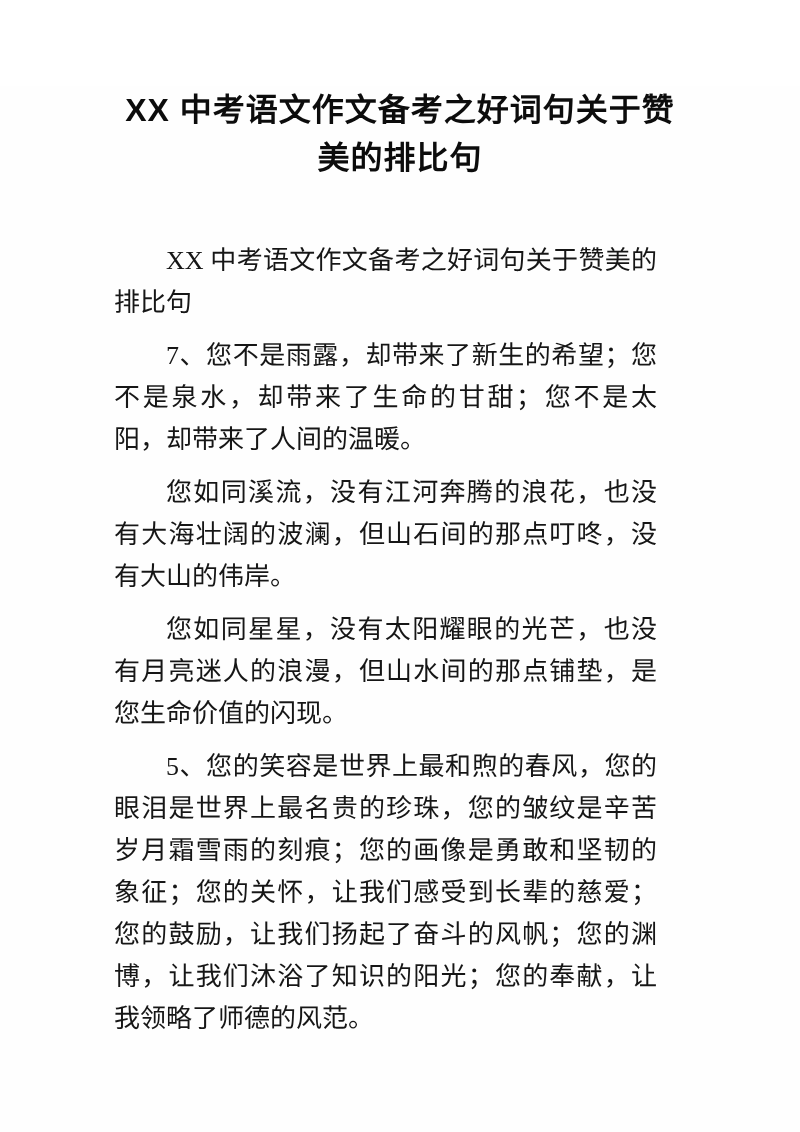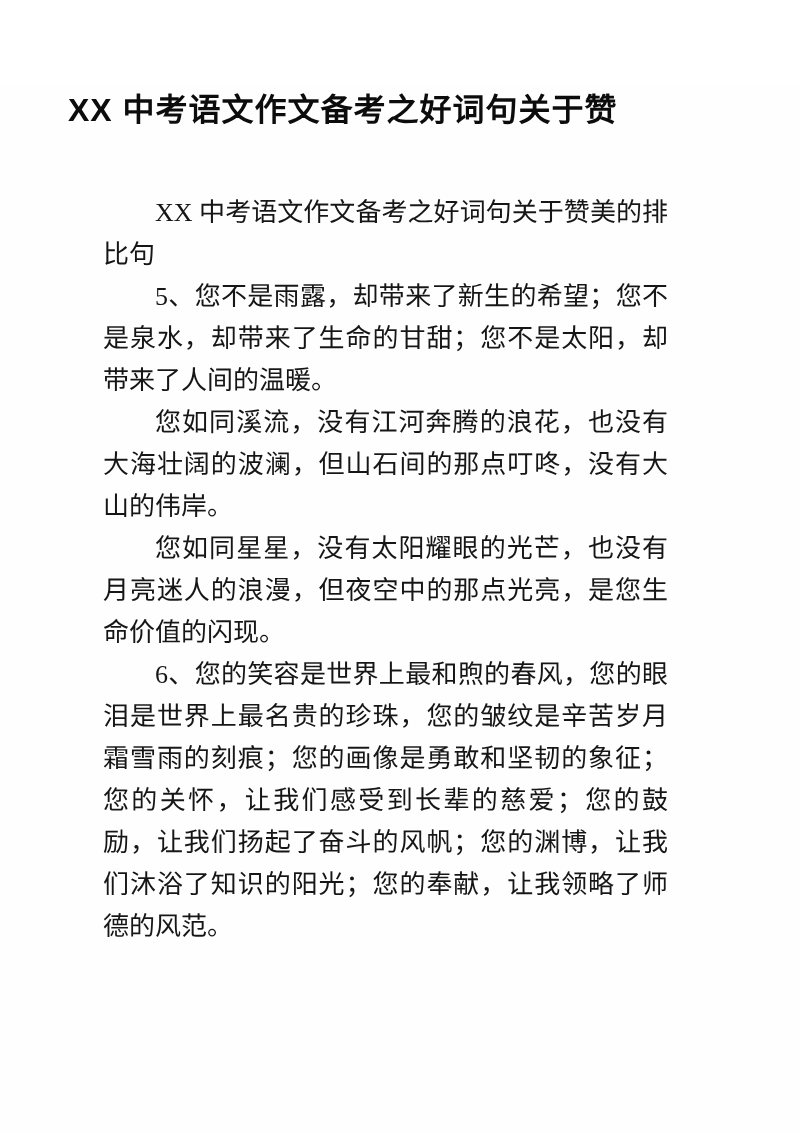--- a/index.html
+++ b/index.html
@@ -14,20 +14,21 @@
   }
   .page {
     position: relative;
     width: 800px;
     height: 1132px;
     background: #fefefe;
     box-sizing: border-box;
   }
   .doc-title {
     margin: 86px 68px 0 68px;
+    text-align: center;
     font-family: "Liberation Sans", "DejaVu Sans", sans-serif;
     font-weight: 700;
     font-size: 32px;
     line-height: 48px;
     color: #0c0c0c;
     letter-spacing: 1px;
   }
   .doc-title .title-line {
     display: block;
   }
@@ -35,36 +36,37 @@
     margin: 58px 132px 0 103px;
     width: 565px;
     font-family: "Liberation Serif", "DejaVu Serif", serif;
     font-size: 26px;
     line-height: 42px;
     color: #161616;
     text-align: justify;
     text-justify: inter-ideograph;
   }
   .doc-body p {
-    margin: 0;
+    margin: 11px;
     padding: 0;
     text-indent: 2em;
     word-break: break-all;
   }
 </style>
 </head>
 <body>
 
 <div class="page">
 
   <h1 class="doc-title">
     <span class="title-line">XX 中考语文作文备考之好词句关于赞</span>
+    <span class="title-line">美的排比句</span>
   </h1>
 
   <div class="doc-body">
     <p>XX 中考语文作文备考之好词句关于赞美的排比句</p>
-    <p>5、您不是雨露，却带来了新生的希望；您不是泉水，却带来了生命的甘甜；您不是太阳，却带来了人间的温暖。</p>
+    <p>7、您不是雨露，却带来了新生的希望；您不是泉水，却带来了生命的甘甜；您不是太阳，却带来了人间的温暖。</p>
     <p>您如同溪流，没有江河奔腾的浪花，也没有大海壮阔的波澜，但山石间的那点叮咚，没有大山的伟岸。</p>
-    <p>您如同星星，没有太阳耀眼的光芒，也没有月亮迷人的浪漫，但夜空中的那点光亮，是您生命价值的闪现。</p>
-    <p>6、您的笑容是世界上最和煦的春风，您的眼泪是世界上最名贵的珍珠，您的皱纹是辛苦岁月霜雪雨的刻痕；您的画像是勇敢和坚韧的象征；您的关怀，让我们感受到长辈的慈爱；您的鼓励，让我们扬起了奋斗的风帆；您的渊博，让我们沐浴了知识的阳光；您的奉献，让我领略了师德的风范。</p>
+    <p>您如同星星，没有太阳耀眼的光芒，也没有月亮迷人的浪漫，但山水间的那点铺垫，是您生命价值的闪现。</p>
+    <p>5、您的笑容是世界上最和煦的春风，您的眼泪是世界上最名贵的珍珠，您的皱纹是辛苦岁月霜雪雨的刻痕；您的画像是勇敢和坚韧的象征；您的关怀，让我们感受到长辈的慈爱；您的鼓励，让我们扬起了奋斗的风帆；您的渊博，让我们沐浴了知识的阳光；您的奉献，让我领略了师德的风范。</p>
   </div>
 
 </div>
 
 </body></html>

